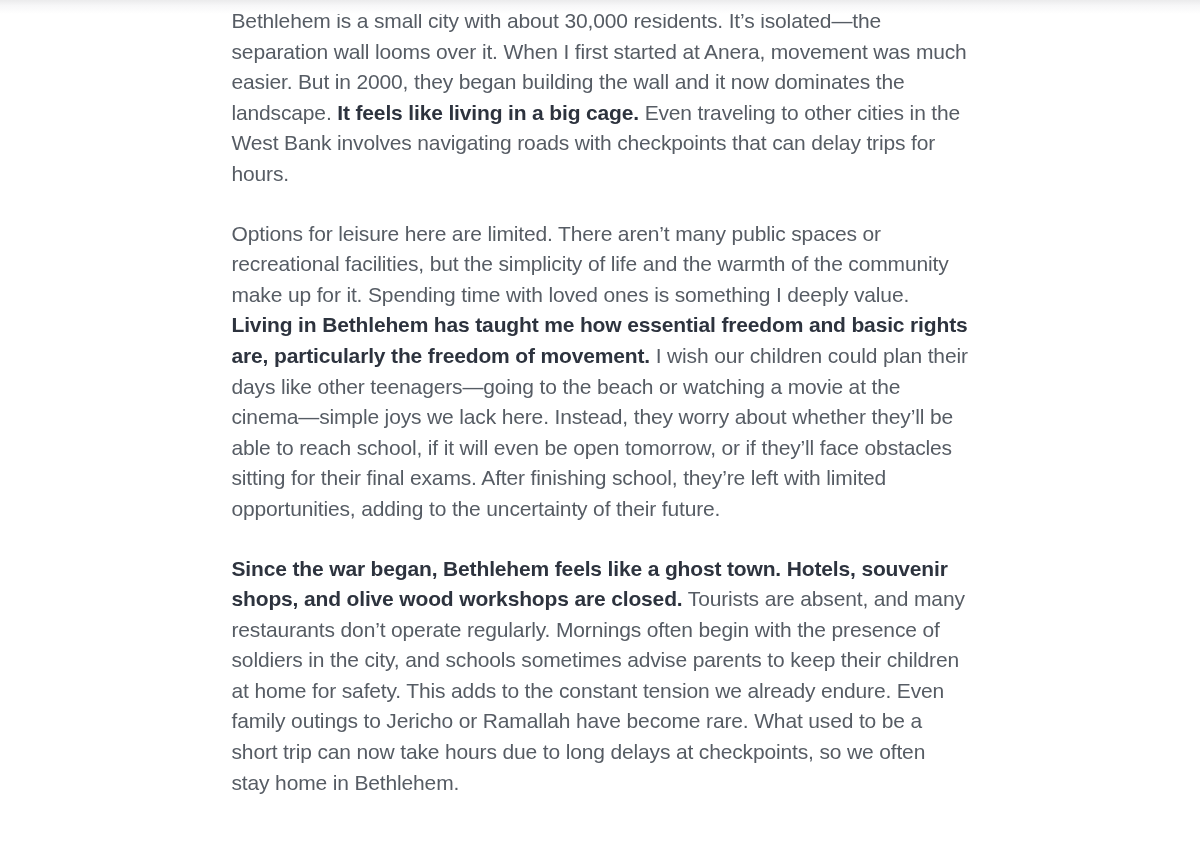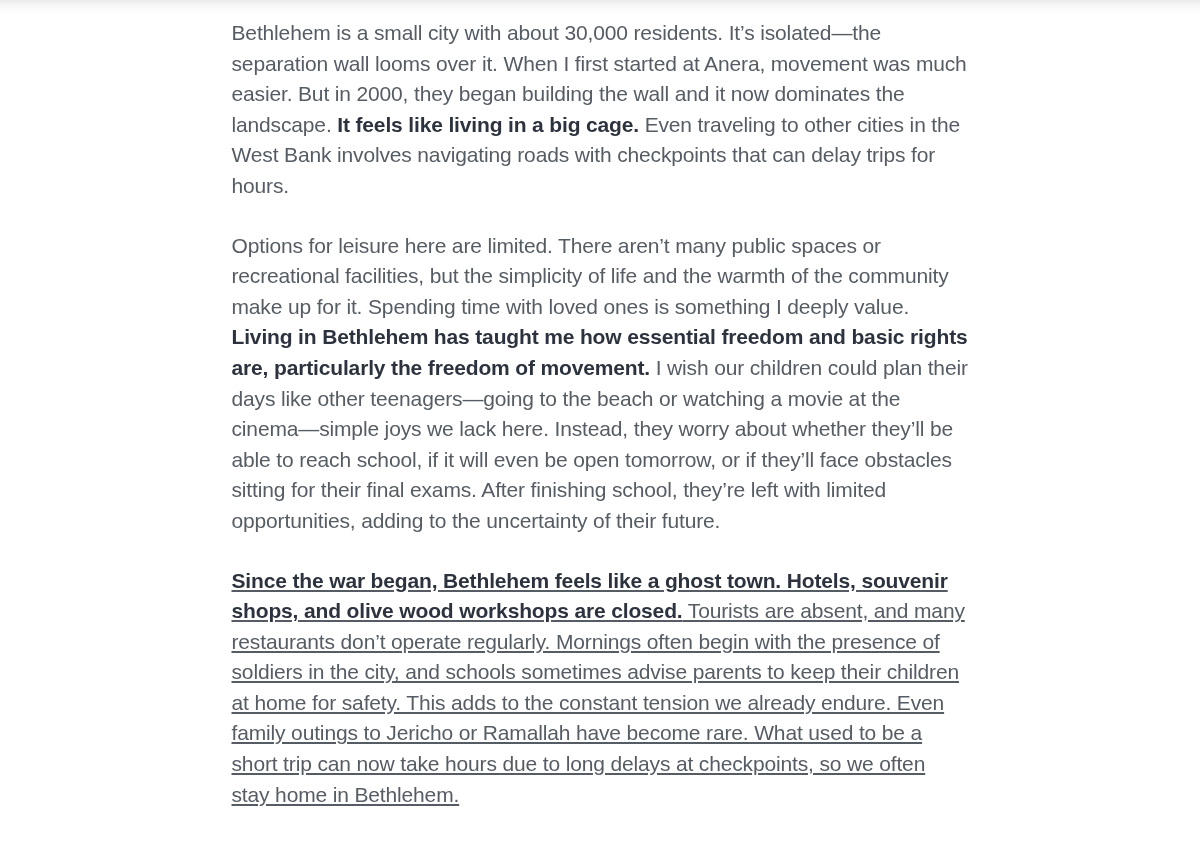--- a/index.html
+++ b/index.html
@@ -29,23 +29,22 @@
     width: 737px;
     margin: 0 auto;
     padding-top: 6px;
   }
   .article p {
     font-size: 21px;
     line-height: 30.6px;
     letter-spacing: -0.15px;
     color: var(--text-color);
     margin-bottom: 29px;
-    margin-top: 12px;
   }
-  .article p:last-child { margin-bottom: 0; text-decoration: underline; }
+  .article p:last-child { margin-bottom: 0; }
   .article .bold {
     font-weight: bold;
     color: var(--bold-color);
   }
 </style>
 </head>
 <body>
 
 <div class="top-shadow"></div>
 

